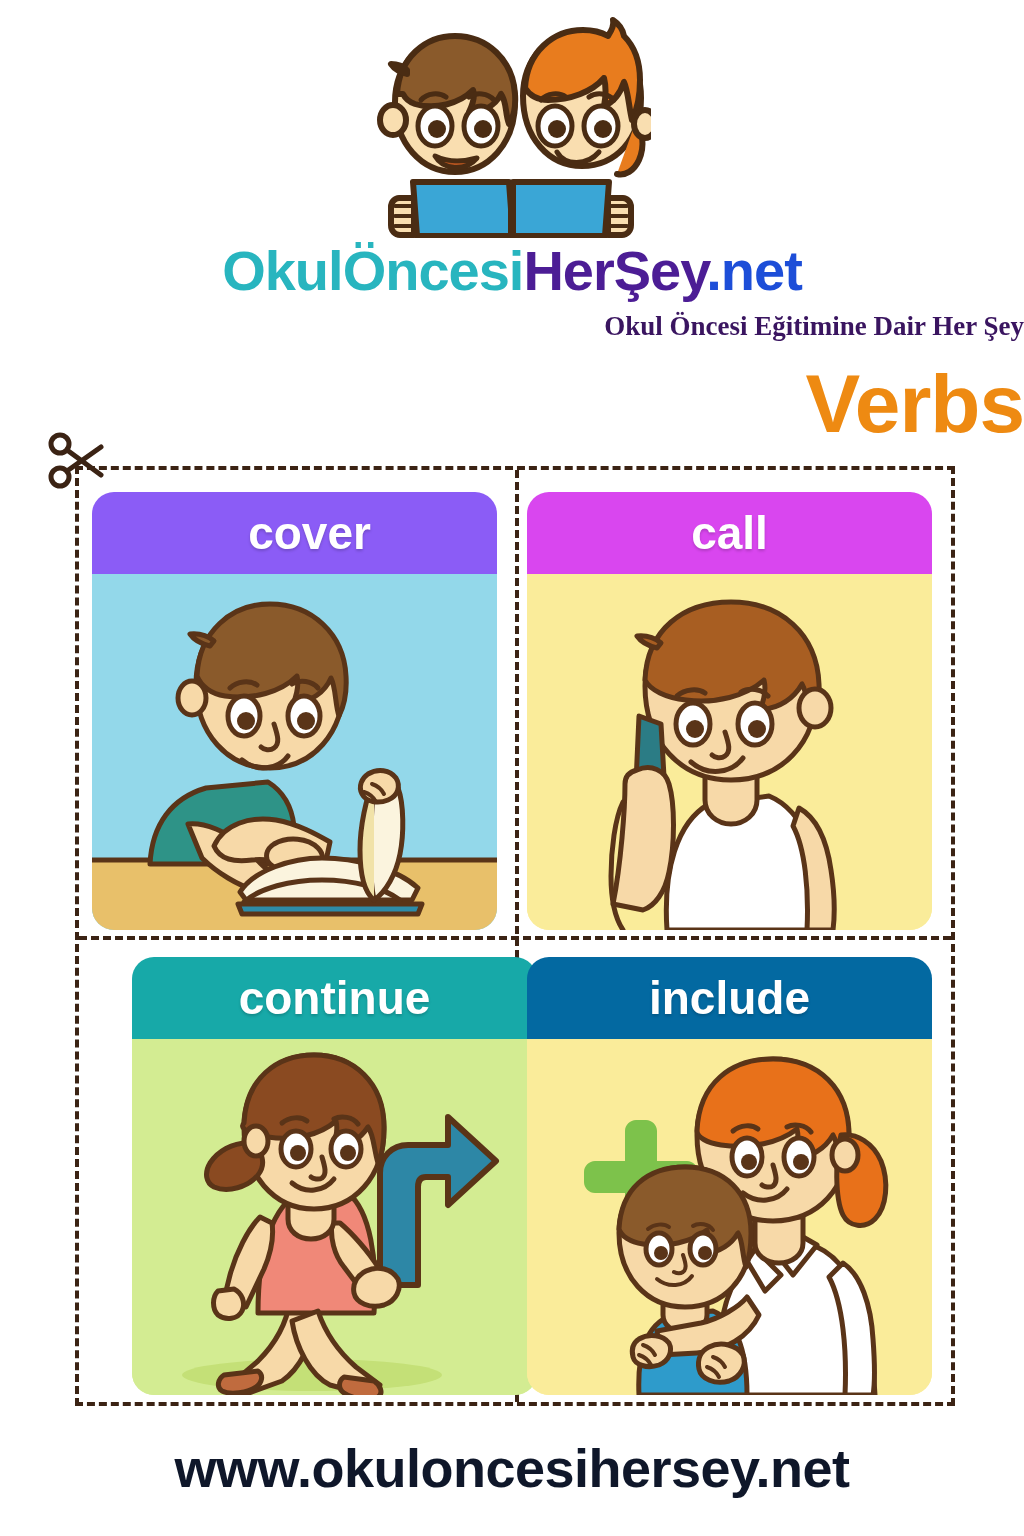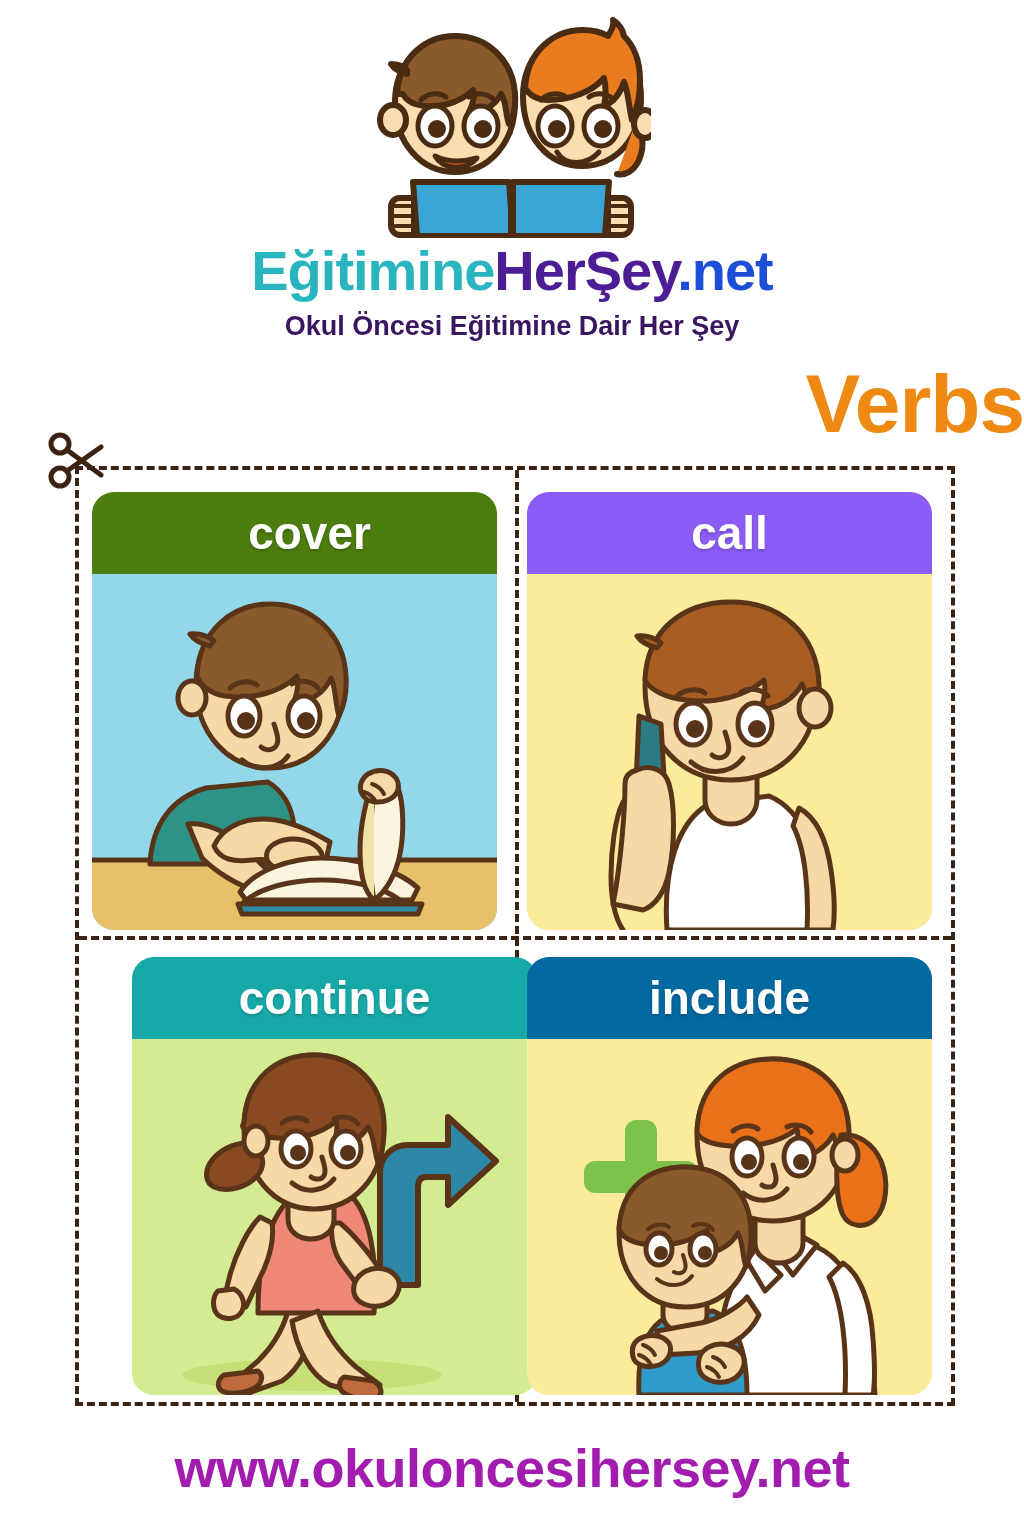--- a/index.html
+++ b/index.html
@@ -22,23 +22,24 @@
     text-align:center;
     font-size:56px;font-weight:bold;letter-spacing:-1px;
     line-height:1;
     white-space:nowrap;
   }
   .lg-a{color:#28B5BF;}
   .lg-b{color:#4c1d95;}
   .lg-c{color:#1d4ed8;}
   .tagline{
     position:absolute;left:0;top:313px;width:1024px;
-    text-align:center;
+    text-align:right;
     font-size:27px;font-weight:bold;color:#3A1560;
     line-height:1;
+    font-family:Liberation Serif, serif;
   }
   .title{
     position:absolute;left:0;top:363px;width:1024px;
     text-align:right;
     font-size:82px;font-weight:bold;color:#EE8A12;
     line-height:1;letter-spacing:-1px;
   }
 
   
   .cut-area{
@@ -79,21 +80,21 @@
     font-size:46px;font-weight:bold;
     letter-spacing:0px;
     text-shadow:0 2px 3px rgba(0,0,0,.18);
   }
   .card-body{flex:1 1 auto;position:relative;overflow:hidden;}
   .scene{position:absolute;inset:0;}
   svg{display:block;}
   .footer-url{
     position:absolute;left:0;top:1441px;width:1024px;
     text-align:center;
-    font-size:54px;font-weight:bold;color:#a21caf;
+    font-size:54px;font-weight:bold;color:#0f172a;
     line-height:1;letter-spacing:-0.5px;
   }
 </style>
 </head>
 <body>
 
 <div class="page">
 
   <div class="brand-mascot">
     <svg width="278" height="222" viewBox="0 0 278 222">
@@ -143,21 +144,21 @@
         <path d="M26 182c-4 0-8 4-8 9v18c0 6 4 10 9 10h14v-37z" fill="#F9DEB0"></path>
         <path d="M250 182c4 0 8 4 8 9v18c0 6-4 10-9 10h-14v-37z" fill="#F9DEB0"></path>
       </g>
       <g fill="none" stroke="#4A2C13" stroke-width="4" stroke-linecap="round">
         <path d="M22 190h16M22 200h16M22 210h16"></path>
         <path d="M254 190h-16M254 200h-16M254 210h-16"></path>
       </g>
     </svg>
   </div>
 
-  <div class="logo-line"><span class="lg-a">Eğitimine</span><span class="lg-b">HerŞey</span><span class="lg-c">.net</span></div>
+  <div class="logo-line"><span class="lg-a">OkulÖncesi</span><span class="lg-b">HerŞey</span><span class="lg-c">.net</span></div>
 
   <div class="tagline">Okul Öncesi Eğitimine Dair Her Şey</div>
 
   <div class="title">Verbs</div>
 
   <div class="scissors">
     <svg width="62" height="62" viewBox="0 0 62 62">
       <g stroke="#3B2314" stroke-width="5" fill="none" stroke-linecap="round">
         <circle cx="14" cy="14" r="9"></circle>
         <circle cx="14" cy="47" r="9"></circle>
@@ -166,21 +167,21 @@
       </g>
     </svg>
   </div>
 
   <div class="cut-area">
     <div class="cut-v"></div>
     <div class="cut-h"></div>
   </div>
 
   <div class="card c1">
-    <div class="card-head" style="background:#4d7c0f;padding-left:30px;">cover</div>
+    <div class="card-head" style="background:#8b5cf6;padding-left:30px;">cover</div>
     <div class="card-body" style="background:#93D8EA;">
       <svg class="scene" viewBox="0 0 405 356" preserveAspectRatio="xMidYMid slice">
         <rect width="405" height="356" fill="#93D8EA"></rect>
 
         <path d="M0 286h405v70H0z" fill="#E8C06A"></path>
         <path d="M0 286h405" stroke="#5A3418" stroke-width="5"></path>
         <g stroke="#5A3418" stroke-width="5" stroke-linejoin="round" stroke-linecap="round">
 
           <path d="M58 290c2-40 22-66 56-76l62-6c16 10 24 26 26 44l4 38H58z" fill="#2E9387"></path>
 
@@ -220,21 +221,21 @@
           <path d="M138 114c7-7 20-8 27-3"></path>
           <path d="M200 110c8-5 20-3 26 4"></path>
           <path d="M182 150c4 12 6 20 0 24-4 3-10 2-13-1"></path>
           <path d="M150 186c14 12 36 10 46-4"></path>
         </g>
       </svg>
     </div>
   </div>
 
   <div class="card c2">
-    <div class="card-head" style="background:#8b5cf6;">call</div>
+    <div class="card-head" style="background:#d946ef;">call</div>
     <div class="card-body" style="background:#FAEC9A;">
       <svg class="scene" viewBox="0 0 405 356" preserveAspectRatio="xMidYMid slice">
         <rect width="405" height="356" fill="#FAEC9A"></rect>
         <g stroke="#5A3418" stroke-width="5" stroke-linejoin="round" stroke-linecap="round">
 
           <path d="M140 356c-4-60 10-108 42-126l60-8c34 14 54 60 58 134z" fill="#FFFFFF"></path>
 
           <path d="M272 234c18 10 28 34 32 62 4 26 4 44 2 60h-26c2-40-2-82-14-104z" fill="#F7D9A8"></path>
 
           <path d="M178 196h52v30c0 14-12 24-26 24s-26-10-26-24z" fill="#F7D9A8"></path>

